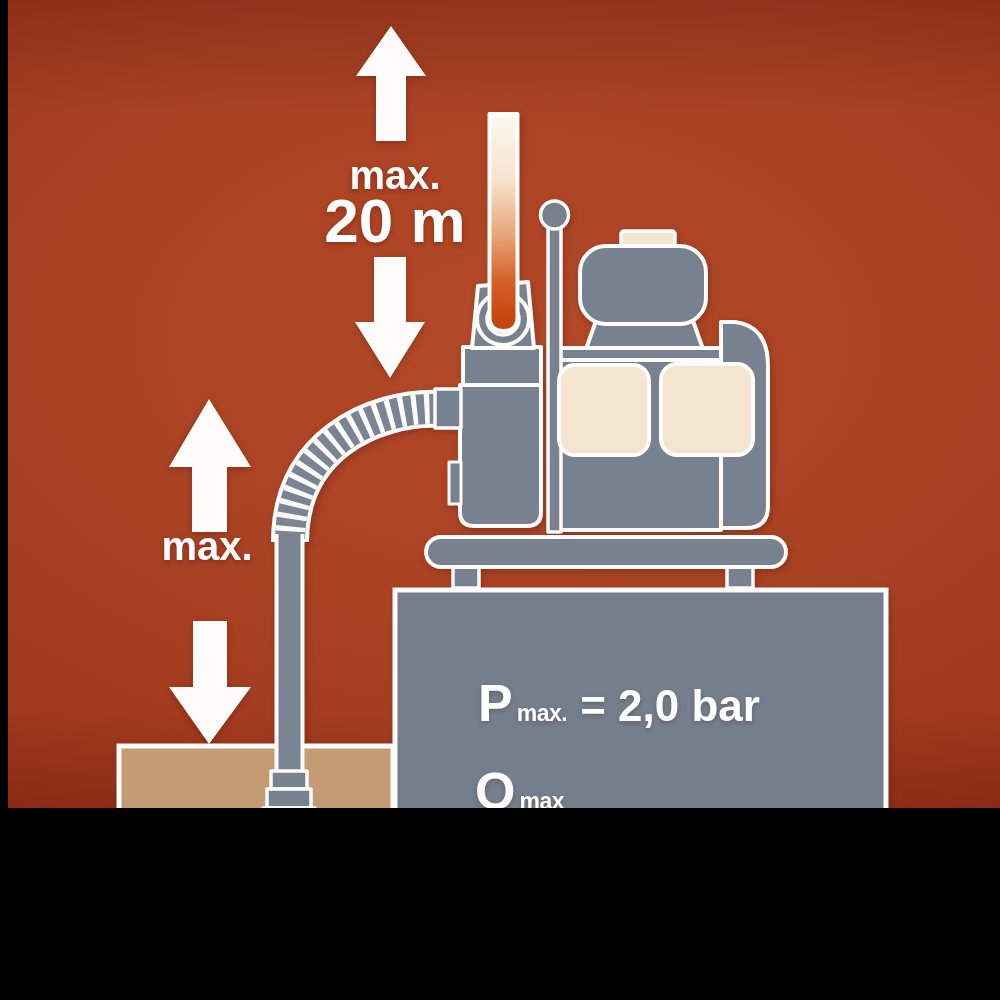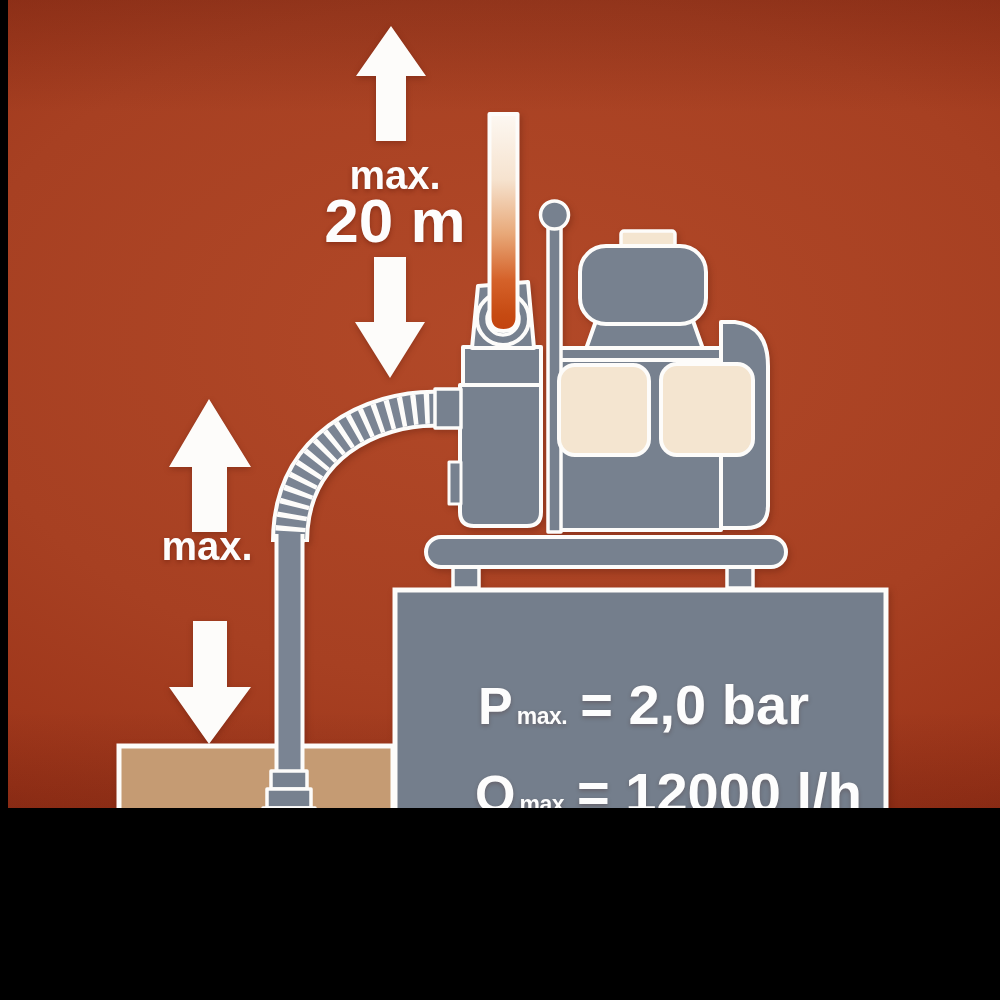--- a/index.html
+++ b/index.html
@@ -39,21 +39,21 @@
   .measure-label .word{font-size:40px;}
   .measure-label .val{font-size:62px;}
   .spec-row{
     position:absolute;display:flex;align-items:baseline;
     color:var(--text-white,#fdfdfd);font-weight:700;
     text-shadow:0 2px 4px rgba(60,20,10,.25);
     white-space:nowrap;
   }
   .spec-row .sym{font-size:52px;line-height:1;}
   .spec-row .sub{font-size:23px;line-height:1;margin-left:4px;margin-right:13px;letter-spacing:-.5px;}
-  .spec-row .val{font-size:56px;line-height:1;}
+  .spec-row .val{font-size:44px;line-height:1;}
 </style>
 </head>
 <body>
 
 <div class="stage">
 
   <svg class="scene" width="1000" height="1000" viewBox="0 0 1000 1000">
     <defs>
       <linearGradient id="pipeGrad" x1="0" y1="114" x2="0" y2="332" gradientUnits="userSpaceOnUse">
         <stop offset="0" stop-color="#fdf8f2"></stop>
@@ -145,16 +145,15 @@
 
   <div class="spec-row" style="left:470px;top:677px;">
     <span class="sym">P</span>
     <span class="sub">max.</span>
     <span class="val">= 2,0 bar</span>
   </div>
 
   <div class="spec-row" style="left:467px;top:765px;">
     <span class="sym">Q</span>
     <span class="sub">max</span>
-    <span class="val">= 12000 l/h</span>
   </div>
 
 </div>
 
 </body></html>

